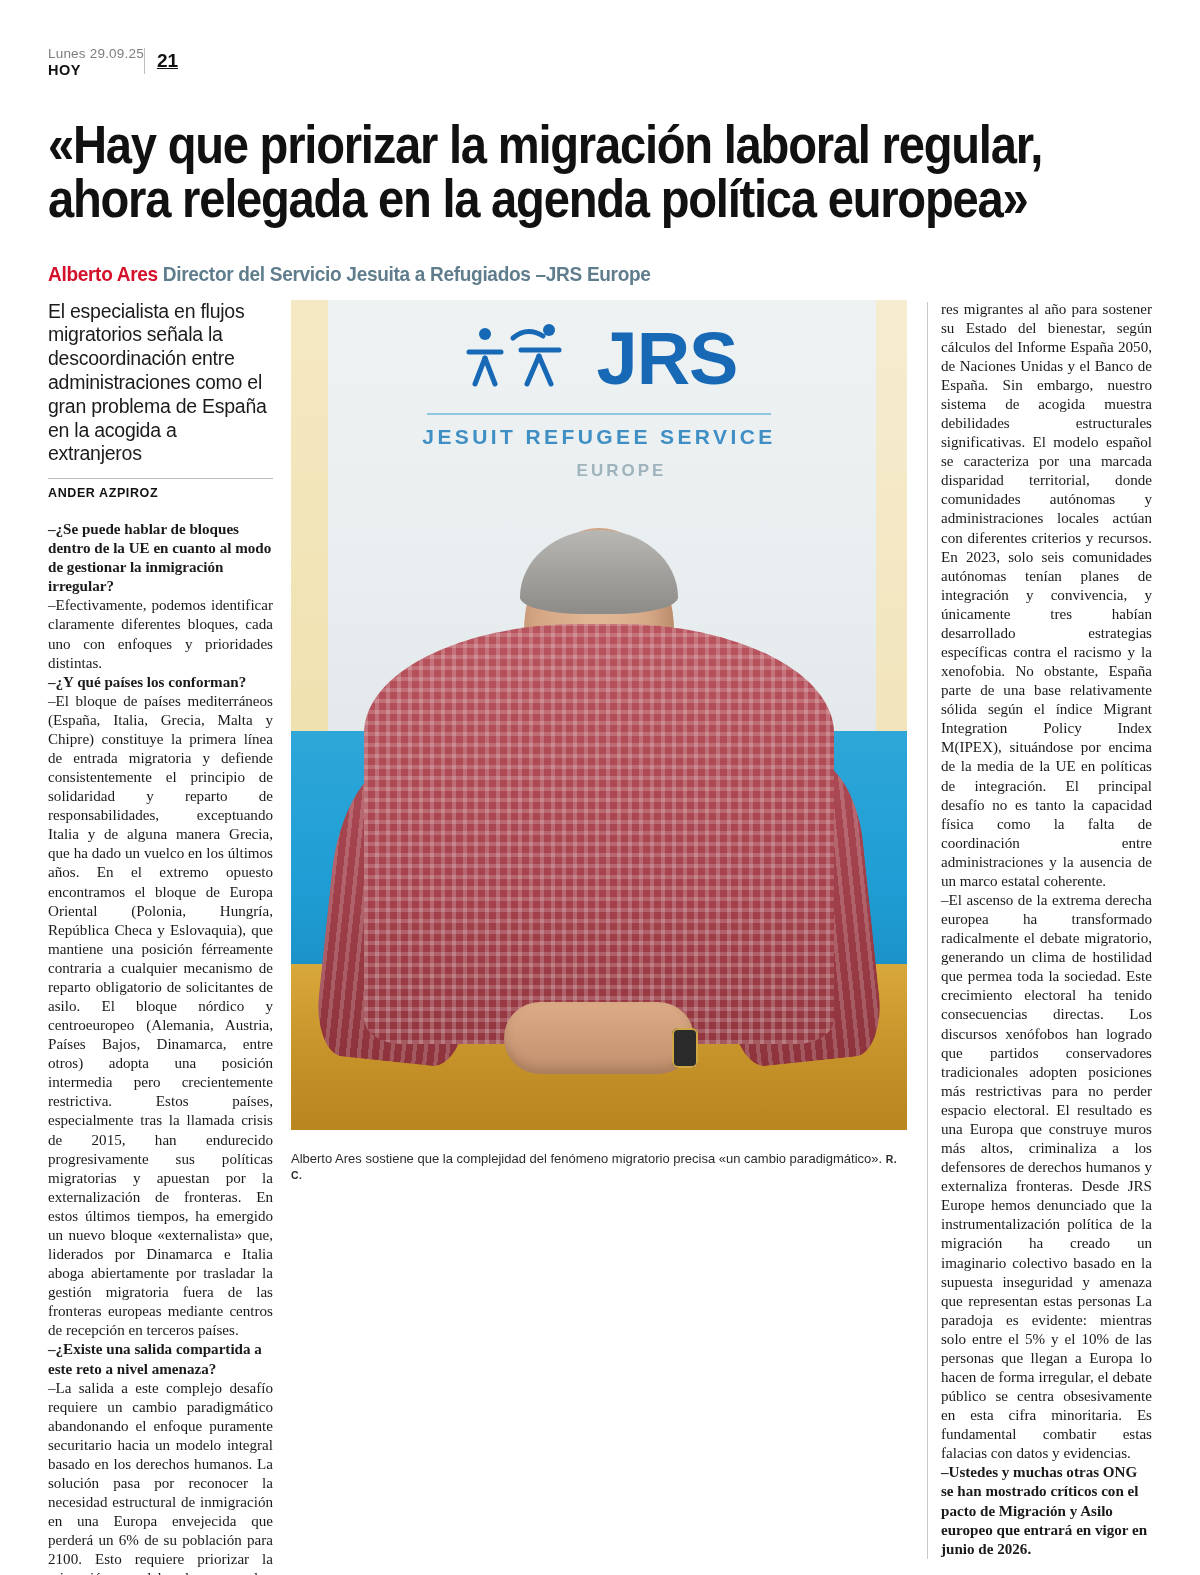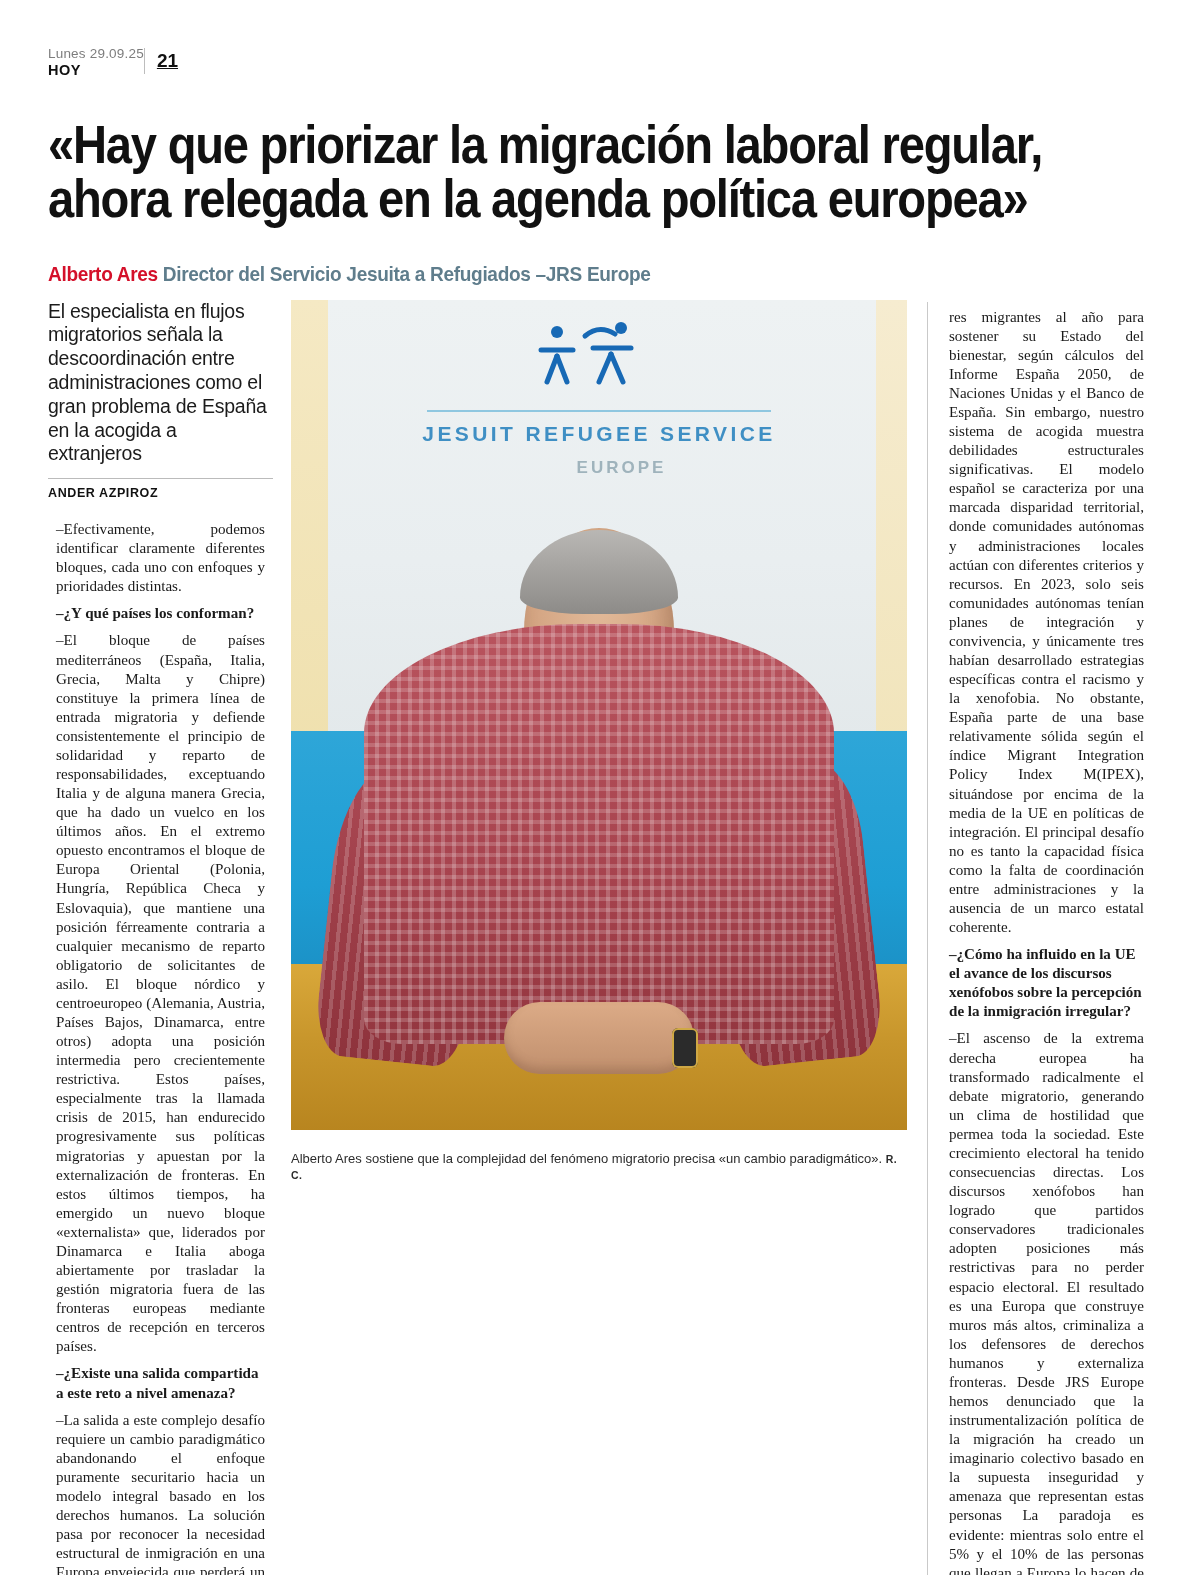--- a/index.html
+++ b/index.html
@@ -120,21 +120,21 @@
   
   .body-text {
     font-family: "Liberation Serif", serif;
     font-size: 15.1px;
     line-height: 1.265;
     text-align: justify;
     hyphens: auto;
     -webkit-hyphens: auto;
     color: #1a1a1a;
   }
-  .body-text p { margin: 8px; text-indent: 0; }
+  .body-text p { margin: 0; text-indent: 0; }
   .body-text p.q {
     font-weight: bold;
     text-align: left;
   }
   .dateline {
     font-variant: small-caps;
     font-size: 14.2px;
     letter-spacing: 0.4px;
   }
 
@@ -322,20 +322,21 @@
     <span class="role-name">Alberto Ares</span><span> </span><span class="role-desc">Director del Servicio Jesuita a Refugiados –JRS Europe</span>
   </div>
 
   <div class="grid">
 
     <div class="col-left">
       <div class="standfirst">El especialista en flujos migratorios señala la descoordinación entre administraciones como el gran problema de España en la acogida a extranjeros</div>
       <hr class="hr-thin">
       <div class="author">ANDER AZPIROZ</div>
       <div class="body-text">
+          <p class="q">–¿Se puede hablar de bloques dentro de la UE en cuanto al modo de gestionar la inmigración irregular?</p>
           <p>–Efectivamente, podemos identificar claramente diferentes bloques, cada uno con enfoques y prioridades distintas.</p>
           <p class="q">–¿Y qué países los conforman?</p>
           <p>–El bloque de países mediterráneos (España, Italia, Grecia, Malta y Chipre) constituye la primera línea de entrada migratoria y defiende consistentemente el principio de solidaridad y reparto de responsabilidades, exceptuando Italia y de alguna manera Grecia, que ha dado un vuelco en los últimos años. En el extremo opuesto encontramos el bloque de Europa Oriental (Polonia, Hungría, República Checa y Eslovaquia), que mantiene una posición férreamente contraria a cualquier mecanismo de reparto obligatorio de solicitantes de asilo. El bloque nórdico y centroeuropeo (Alemania, Austria, Países Bajos, Dinamarca, entre otros) adopta una posición intermedia pero crecientemente restrictiva. Estos países, especialmente tras la llamada crisis de 2015, han endurecido progresivamente sus políticas migratorias y apuestan por la externalización de fronteras. En estos últimos tiempos, ha emergido un nuevo bloque «externalista» que, liderados por Dinamarca e Italia aboga abiertamente por trasladar la gestión migratoria fuera de las fronteras europeas mediante centros de recepción en terceros países.</p>
           <p class="q">–¿Existe una salida compartida a este reto a nivel amenaza?</p>
           <p>–La salida a este complejo desafío requiere un cambio paradigmático abandonando el enfoque puramente securitario hacia un modelo integral basado en los derechos humanos. La solución pasa por reconocer la necesidad estructural de inmigración en una Europa envejecida que perderá un 6% de su población para 2100. Esto requiere priorizar la migración laboral regular, actualmente relegada en la agenda política europea, y de-</p>
         </div>
     </div>
 
     <div class="col-right">
 
@@ -358,20 +359,21 @@
                     <path d="M24 40 l-10 26"></path>
                     <path d="M24 40 l10 26"></path>
                     <path d="M52 20 q14 -12 30 -2"></path>
                     <circle cx="88" cy="12" r="6" fill="#1769b5" stroke="none"></circle>
                     <path d="M60 32 h38"></path>
                     <path d="M78 38 l-12 28"></path>
                     <path d="M78 38 l12 28"></path>
                   </g>
                 </svg>
               </span>
+              <span class="jrs-word">JRS</span>
               <div class="jrs-rule"></div>
               <div class="jrs-sub">JESUIT REFUGEE SERVICE</div>
               <div class="jrs-sub2">EUROPE</div>
             </div>
 
             <div class="jrs-url">jrseurope.org</div>
 
             <div class="person">
               <div class="neck"></div>
               <div class="head">
@@ -387,21 +389,20 @@
 
           <div class="caption">
             <span>Alberto Ares sostiene que la complejidad del fenómeno migratorio precisa «un cambio paradigmático».</span>
             <span class="credit">R. C.</span>
           </div>
         </div>
 
         <div class="col-far-right">
           <div class="body-text">
               <p>res migrantes al año para sostener su Estado del bienestar, según cálculos del Informe España 2050, de Naciones Unidas y el Banco de España. Sin embargo, nuestro sistema de acogida muestra debilidades estructurales significativas. El modelo español se caracteriza por una marcada disparidad territorial, donde comunidades autónomas y administraciones locales actúan con diferentes criterios y recursos. En 2023, solo seis comunidades autónomas tenían planes de integración y convivencia, y únicamente tres habían desarrollado estrategias específicas contra el racismo y la xenofobia. No obstante, España parte de una base relativamente sólida según el índice Migrant Integration Policy Index M(IPEX), situándose por encima de la media de la UE en políticas de integración. El principal desafío no es tanto la capacidad física como la falta de coordinación entre administraciones y la ausencia de un marco estatal coherente.</p>
-              <p class="q">–¿Cómo ha influido en la UE el avance de los discursos xenófobos sobre la percepción de la inmigración irregular?</p>
               <p>–El ascenso de la extrema derecha europea ha transformado radicalmente el debate migratorio, generando un clima de hostilidad que permea toda la sociedad. Este crecimiento electoral ha tenido consecuencias directas. Los discursos xenófobos han logrado que partidos conservadores tradicionales adopten posiciones más restrictivas para no perder espacio electoral. El resultado es una Europa que construye muros más altos, criminaliza a los defensores de derechos humanos y externaliza fronteras. Desde JRS Europe hemos denunciado que la instrumentalización política de la migración ha creado un imaginario colectivo basado en la supuesta inseguridad y amenaza que representan estas personas La paradoja es evidente: mientras solo entre el 5% y el 10% de las personas que llegan a Europa lo hacen de forma irregular, el debate público se centra obsesivamente en esta cifra minoritaria. Es fundamental combatir estas falacias con datos y evidencias.</p>
               <p class="q">–Ustedes y muchas otras ONG se han mostrado críticos con el pacto de Migración y Asilo europeo que entrará en vigor en junio de 2026.</p>
             </div>
         </div>
       </div>
 
     </div>
   </div>
 </div>
 

